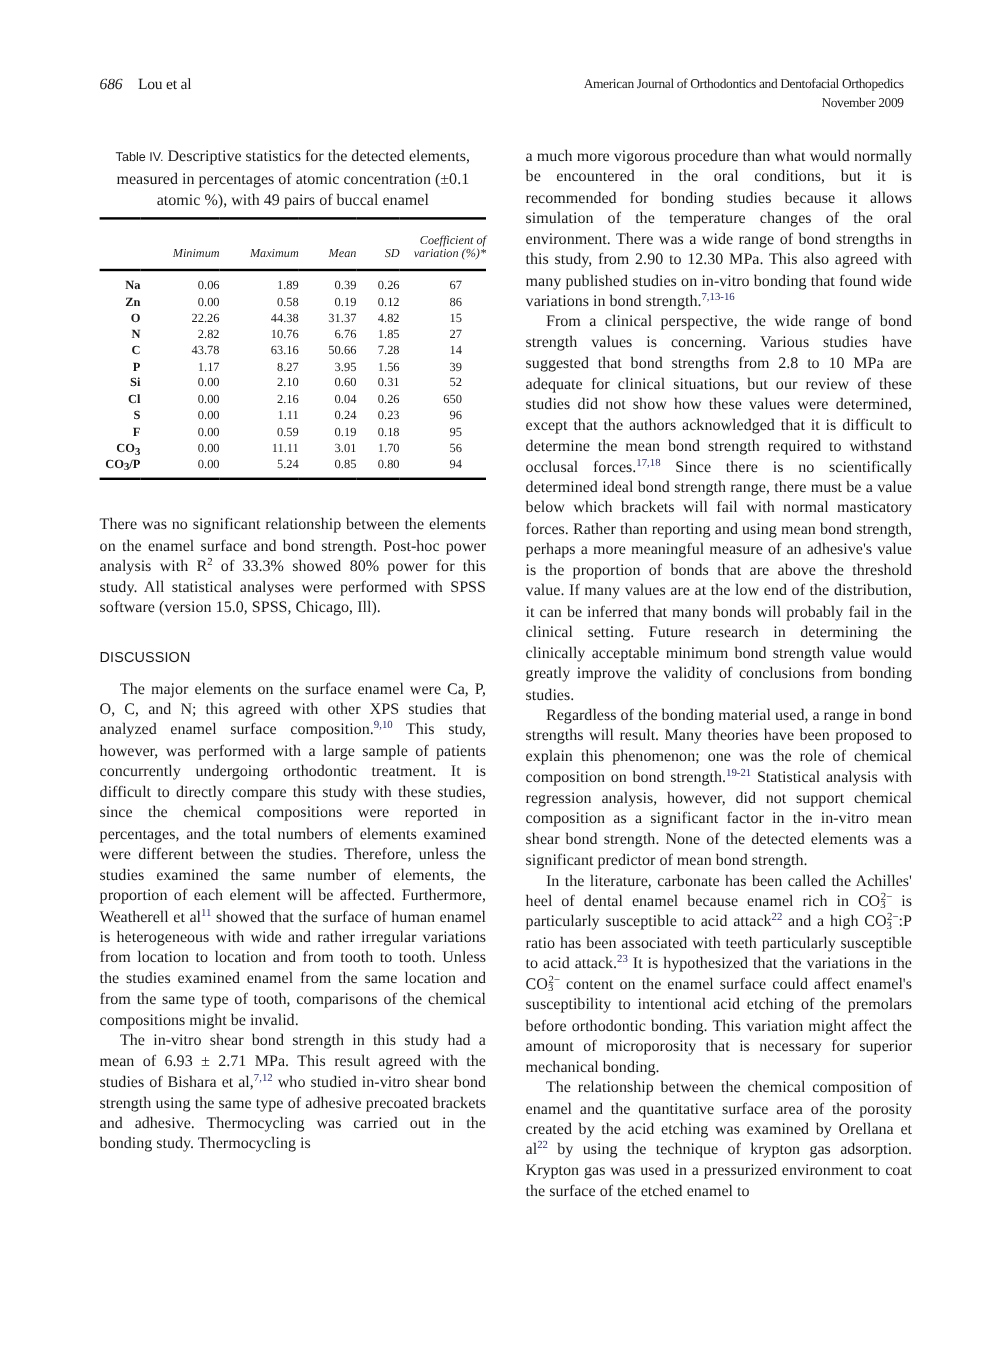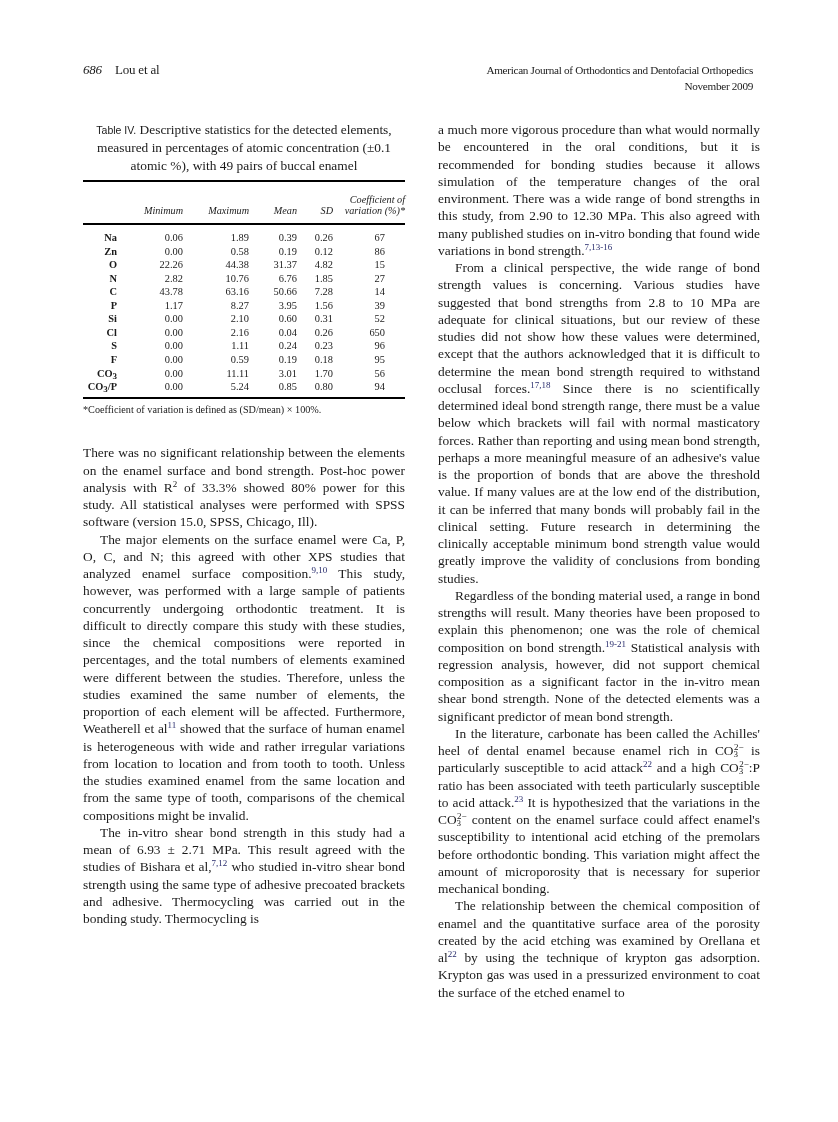--- a/index.html
+++ b/index.html
@@ -164,24 +164,24 @@
           <td class="el">CO<sub>3</sub>/P</td>
           <td>0.00</td>
           <td>5.24</td>
           <td>0.85</td>
           <td>0.80</td>
           <td class="cv-cell">94</td>
         </tr>
       </tbody>
   </table>
 
-  <div class="footnote">*Coefficient of variation is defined as (SD/mean) × 100%.</div>
 
   <p style="margin-top:28px;"><span>There was no significant relationship between the elements on the enamel surface and bond strength. Post-hoc power analysis with R</span><sup>2</sup><span> of 33.3% showed 80% power for this study. All statistical analyses were performed with SPSS software (version 15.0, SPSS, Chicago, Ill).</span></p>
 
+  <div class="heading">DISCUSSION</div>
 
   <p class="indent"><span>The major elements on the surface enamel were Ca, P, O, C, and N; this agreed with other XPS studies that analyzed enamel surface composition.</span><sup class="ref">9,10</sup><span> This study, however, was performed with a large sample of patients concurrently undergoing orthodontic treatment. It is difficult to directly compare this study with these studies, since the chemical compositions were reported in percentages, and the total numbers of elements examined were different between the studies. Therefore, unless the studies examined the same number of elements, the proportion of each element will be affected. Furthermore, Weatherell et al</span><sup class="ref">11</sup><span> showed that the surface of human enamel is heterogeneous with wide and rather irregular variations from location to location and from tooth to tooth. Unless the studies examined enamel from the same location and from the same type of tooth, comparisons of the chemical compositions might be invalid.</span></p>
 
   <p class="indent"><span>The in-vitro shear bond strength in this study had a mean of 6.93 ± 2.71 MPa. This result agreed with the studies of Bishara et al,</span><sup class="ref">7,12</sup><span> who studied in-vitro shear bond strength using the same type of adhesive precoated brackets and adhesive. Thermocycling was carried out in the bonding study. Thermocycling is</span></p>
 </div>
 
 <div class="col col-right">
   <p><span>a much more vigorous procedure than what would normally be encountered in the oral conditions, but it is recommended for bonding studies because it allows simulation of the temperature changes of the oral environment. There was a wide range of bond strengths in this study, from 2.90 to 12.30 MPa. This also agreed with many published studies on in-vitro bonding that found wide variations in bond strength.</span><sup class="ref">7,13-16</sup></p>
 
   <p class="indent"><span>From a clinical perspective, the wide range of bond strength values is concerning. Various studies have suggested that bond strengths from 2.8 to 10 MPa are adequate for clinical situations, but our review of these studies did not show how these values were determined, except that the authors acknowledged that it is difficult to determine the mean bond strength required to withstand occlusal forces.</span><sup class="ref">17,18</sup><span> Since there is no scientifically determined ideal bond strength range, there must be a value below which brackets will fail with normal masticatory forces. Rather than reporting and using mean bond strength, perhaps a more meaningful measure of an adhesive's value is the proportion of bonds that are above the threshold value. If many values are at the low end of the distribution, it can be inferred that many bonds will probably fail in the clinical setting. Future research in determining the clinically acceptable minimum bond strength value would greatly improve the validity of conclusions from bonding studies.</span></p>

